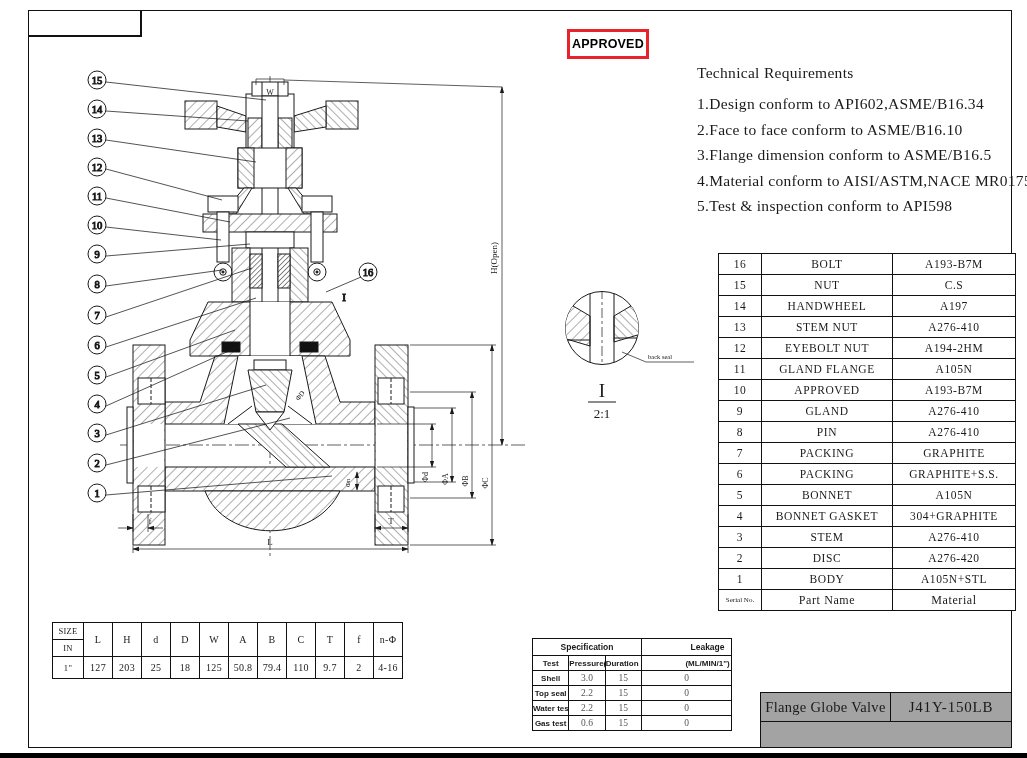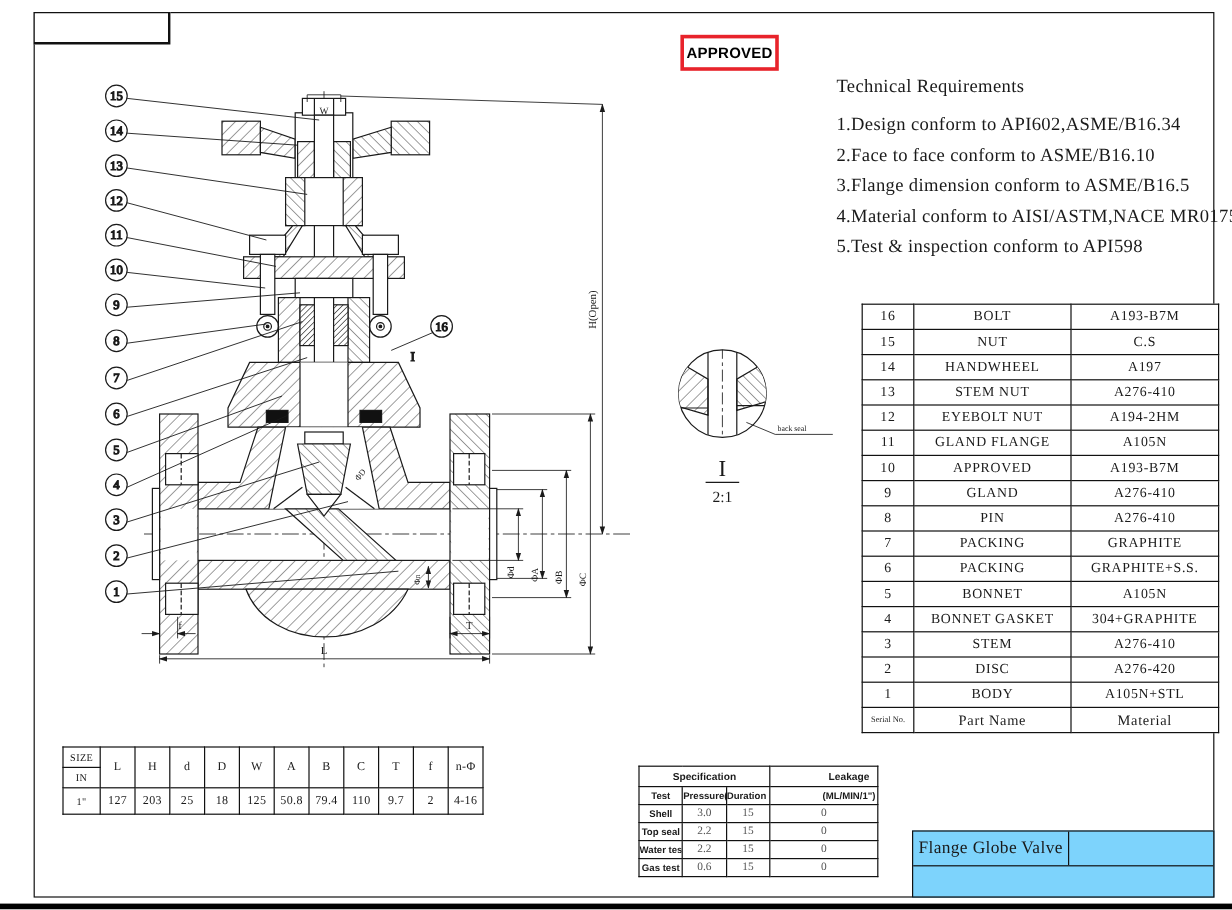--- a/index.html
+++ b/index.html
@@ -29,21 +29,21 @@
   .size-table .r-hd td{height:16px;}
   .size-table .r-val td{height:21px;}
   .size-table .c-size{width:30px;font-size:8.5px;}
   .size-table .c-dim{width:28px;}
   .spec-table{position:absolute;left:532px;top:638px;width:200px;}
   .spec-table td{font-family:"Liberation Sans",sans-serif;font-weight:bold;font-size:8px;height:14px;}
   .spec-table .r-top td{height:16px;font-size:8.5px;}
   .spec-table .val{font-family:"Liberation Serif",serif;font-weight:normal;font-size:9.5px;color:#555;}
   .spec-table .c1{width:53px;}.spec-table .c2{width:52px;}.spec-table .c3{width:48px;}.spec-table .c4{width:47px;padding-left:42px;}
   .title-block{position:absolute;left:760px;top:692px;width:252px;height:56px;box-sizing:border-box;
-               border:1.5px solid #111;background:#7dd3fc;}
+               border:1.5px solid #111;background:#a3a3a3;}
   .tb-row{display:flex;height:29px;border-bottom:1.5px solid #111;box-sizing:border-box;}
   .tb-name{width:130px;border-right:1.5px solid #111;box-sizing:border-box;display:flex;align-items:center;justify-content:center;
            font-size:14.5px;letter-spacing:.3px;white-space:nowrap;}
   .tb-model{flex:1;display:flex;align-items:center;justify-content:center;font-size:15px;letter-spacing:.8px;}
   svg text{font-family:"Liberation Serif",serif;fill:#1a1a1a;}
 </style>
 </head>
 <body>
 
 <div class="canvas">
@@ -480,17 +480,18 @@
       <td class="val">0.6</td>
       <td class="val">15</td>
       <td class="val">0</td>
     </tr>
   </tbody>
     </table>
 
   <div class="title-block">
     <div class="tb-row">
       <div class="tb-name">Flange Globe Valve</div>
+      <div class="tb-model">J41Y-150LB</div>
     </div>
   </div>
 
   <div class="bottom-edge"></div>
 </div>
 
 </body></html>

